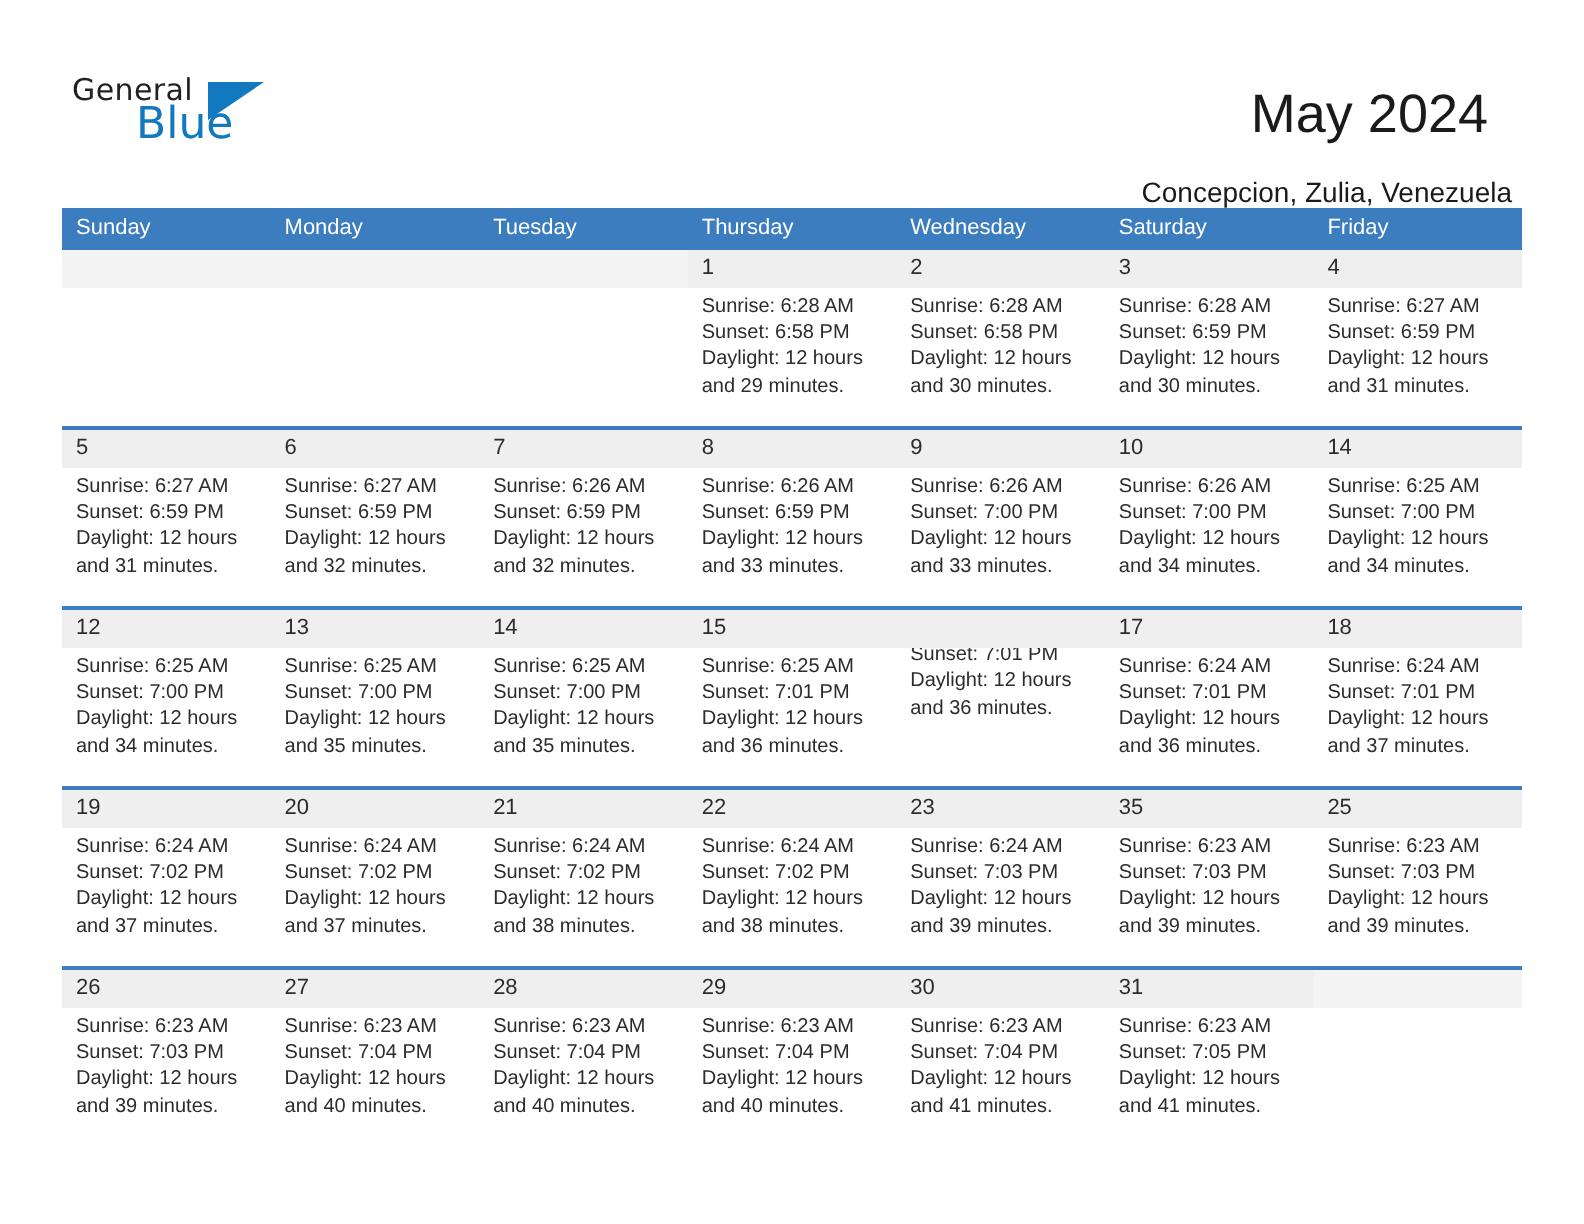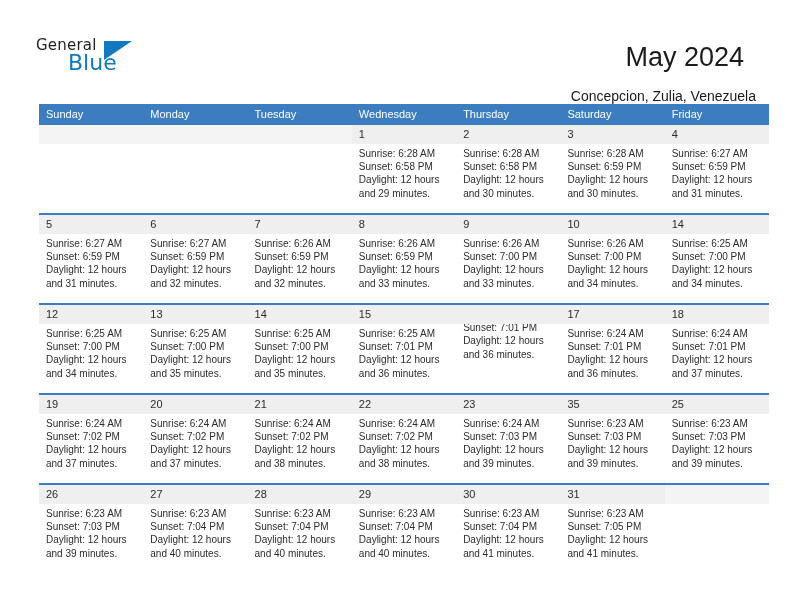--- a/index.html
+++ b/index.html
@@ -86,21 +86,20 @@
     margin-top: 6px;
     white-space: nowrap;
   }
 
   
   .calendar {
     position: absolute;
     left: 31px;
     top: 104px;
     width: 730px;
-    margin-left: 8px;
   }
 
   .cal-head {
     display: flex;
     background: #3b7dbf;
     height: 21px;
   }
   .cal-head .dow {
     flex: 1 1 0;
     color: #ffffff;
@@ -172,22 +171,22 @@
       <div class="cal-subtitle">Concepcion, Zulia, Venezuela</div>
     </div>
 
   </div>
 
   <div class="calendar">
     <div class="cal-head">
         <div class="dow">Sunday</div>
         <div class="dow">Monday</div>
         <div class="dow">Tuesday</div>
+        <div class="dow">Thursday</div>
         <div class="dow">Wednesday</div>
-        <div class="dow">Thursday</div>
         <div class="dow">Saturday</div>
         <div class="dow">Friday</div>
       </div>
     <div class="cal-body">
         <div class="week">
           <div class="week-inner">
             <div class="daycell empty">
               <div class="daynum-band"></div>
               <div class="daynum"></div>
             </div>

